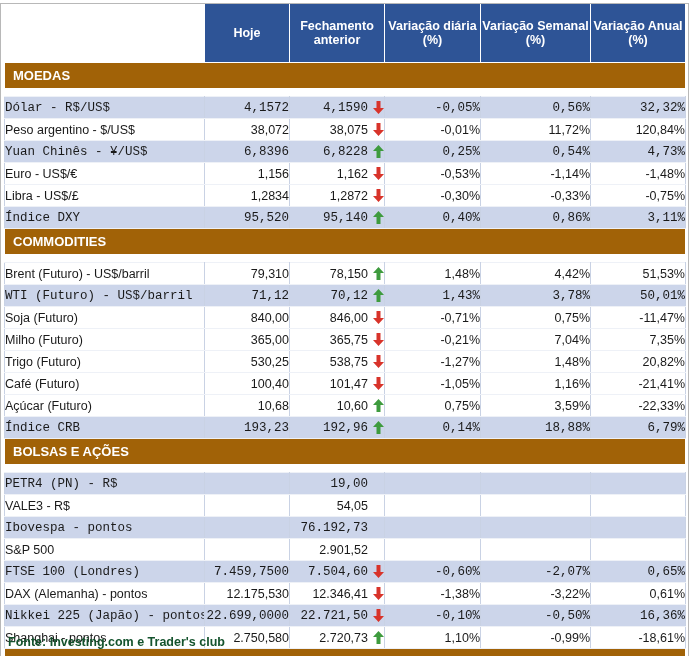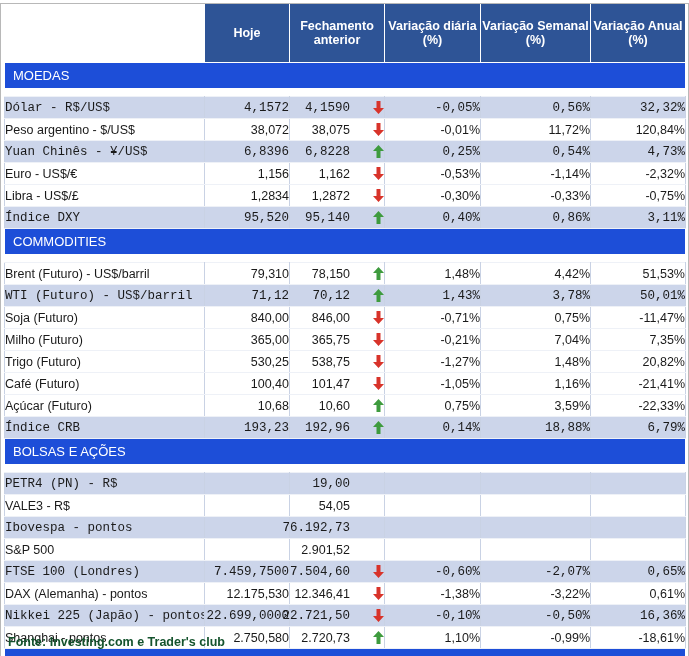--- a/index.html
+++ b/index.html
@@ -49,23 +49,23 @@
     height: 58px;
     padding: 2px 6px;
     border: 1px solid #ffffff;
     line-height: 1.15;
   }
   thead th.blank {
     background: #ffffff;
     border: none;
   }
   tr.section td {
-    background: #1d4ed8;
+    background: #a16207;
     color: #ffffff;
-    font-weight: normal;
+    font-weight: bold;
     font-size: 13px;
     height: 23px;
     padding: 1px 8px;
     border: 1px solid #ffffff;
     text-align: left;
   }
   tr.spacer td {
     height: 7px;
     background: #ffffff;
     border: none;
@@ -100,21 +100,21 @@
   td.prev {
     text-align: right;
     padding: 0 6px;
     position: relative;
     white-space: nowrap;
   }
   .prev-wrap {
     display: flex;
     align-items: center;
     justify-content: flex-end;
-    gap: 23px;
+    gap: 5px;
   }
   .arrow {
     display: inline-block;
     width: 11px;
     height: 13px;
     flex: 0 0 11px;
     position: relative;
   }
   .arrow svg { display: block; }
   .fonte {
@@ -223,21 +223,21 @@
               <span>1,162</span>
               <span class="arrow">
                 <svg width="11" height="13" viewBox="0 0 11 13">
                   <polygon points="5.5,13 0,7 3.5,7 3.5,0 7.5,0 7.5,7 11,7" fill="#d8332a"></polygon>
                 </svg>
               </span>
             </span>
           </td>
           <td class="num">-0,53%</td>
           <td class="num">-1,14%</td>
-          <td class="num">-2,32%</td>
+          <td class="num">-1,48%</td>
         </tr>
         <tr class="data plain">
           <td class="label">Libra - US$/£</td>
           <td class="num">1,2834</td>
           <td class="prev">
             <span class="prev-wrap">
               <span>1,2872</span>
               <span class="arrow">
                 <svg width="11" height="13" viewBox="0 0 11 13">
                   <polygon points="5.5,13 0,7 3.5,7 3.5,0 7.5,0 7.5,7 11,7" fill="#d8332a"></polygon>

